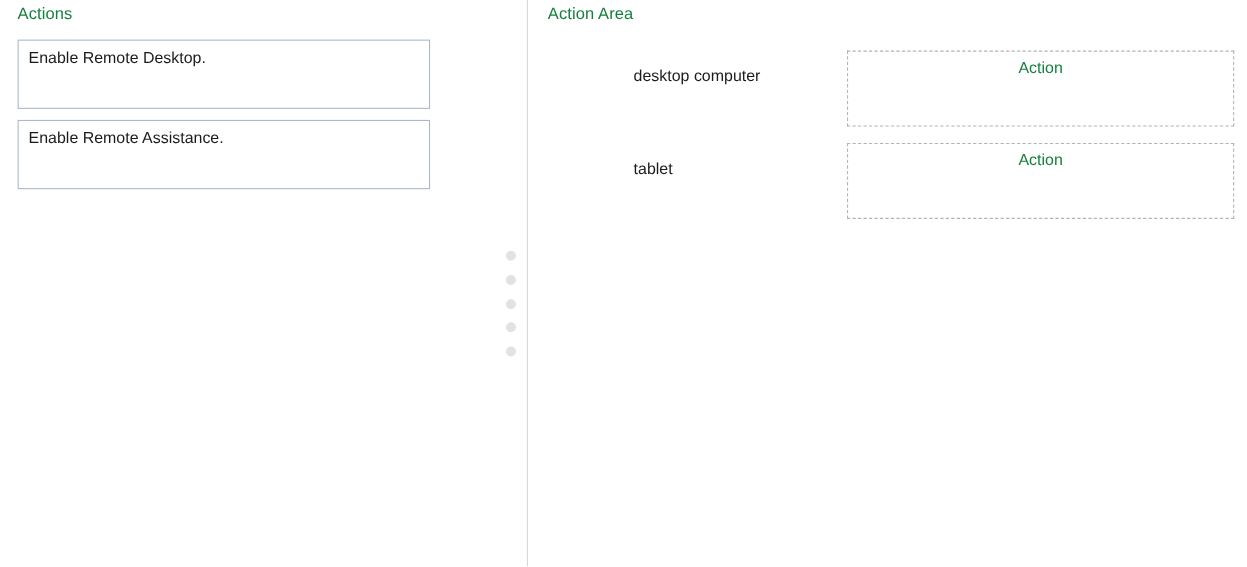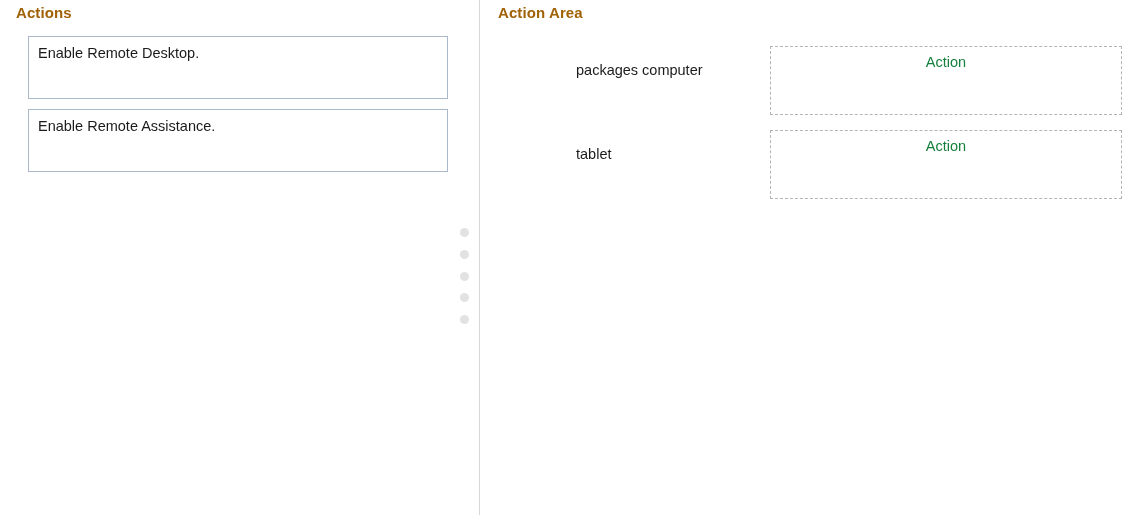--- a/index.html
+++ b/index.html
@@ -14,47 +14,46 @@
     position: relative;
     font-family: "Liberation Sans", "DejaVu Sans", sans-serif;
     color: #1b1b1b;
     overflow: hidden;
   }
 
   
   .column-heading {
     position: absolute;
     font-size: 15px;
-    font-weight: bold;
-    color: #a16207;
+    font-weight: normal;
+    color: #15803d;
     letter-spacing: 0.1px;
     white-space: nowrap;
   }
   #actions-heading { left: 16px; top: 4px; }
   #answer-area-heading { left: 498px; top: 4px; }
 
   
   #actions-panel {
     position: absolute;
     left: 16px;
     top: 36px;
     width: 350px;
   }
   .action-tile {
     box-sizing: border-box;
-    width: 420px;
+    width: 375px;
     border: 1px solid #a9b9c9;
     background: #ffffff;
     padding: 6px 12px 6px 9px;
     margin-bottom: 10px;
     font-size: 14.5px;
     line-height: 1.42;
     color: #1b1b1b;
     cursor: move;
-    margin-left: 12px;
   }
   .action-tile.h1 { height: 63px; }
   .action-tile.h2 { height: 62px; }
 
   
   #drag-grip {
     position: absolute;
     left: 458px;
     top: 228px;
     width: 12px;
@@ -140,21 +139,21 @@
   <span class="grip-dot"></span>
   <span class="grip-dot"></span>
   <span class="grip-dot"></span>
 </div>
 
 <div id="vertical-divider"></div>
 
 <div id="answer-panel">
 
   <div class="answer-row">
-    <div class="answer-label">packages computer</div>
+    <div class="answer-label">desktop computer</div>
     <div class="drop-target">Action</div>
   </div>
 
   <div class="answer-row">
     <div class="answer-label">tablet</div>
     <div class="drop-target">Action</div>
   </div>
 
 </div>
 

